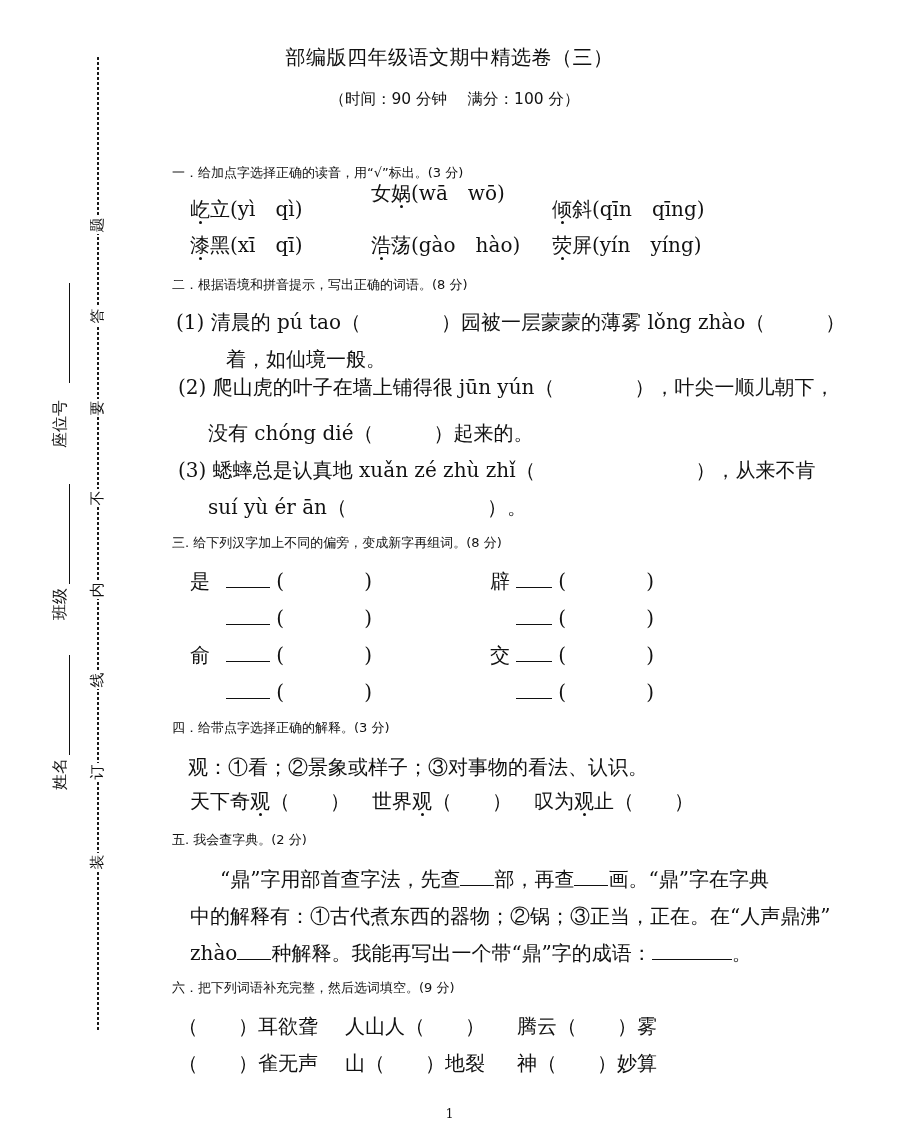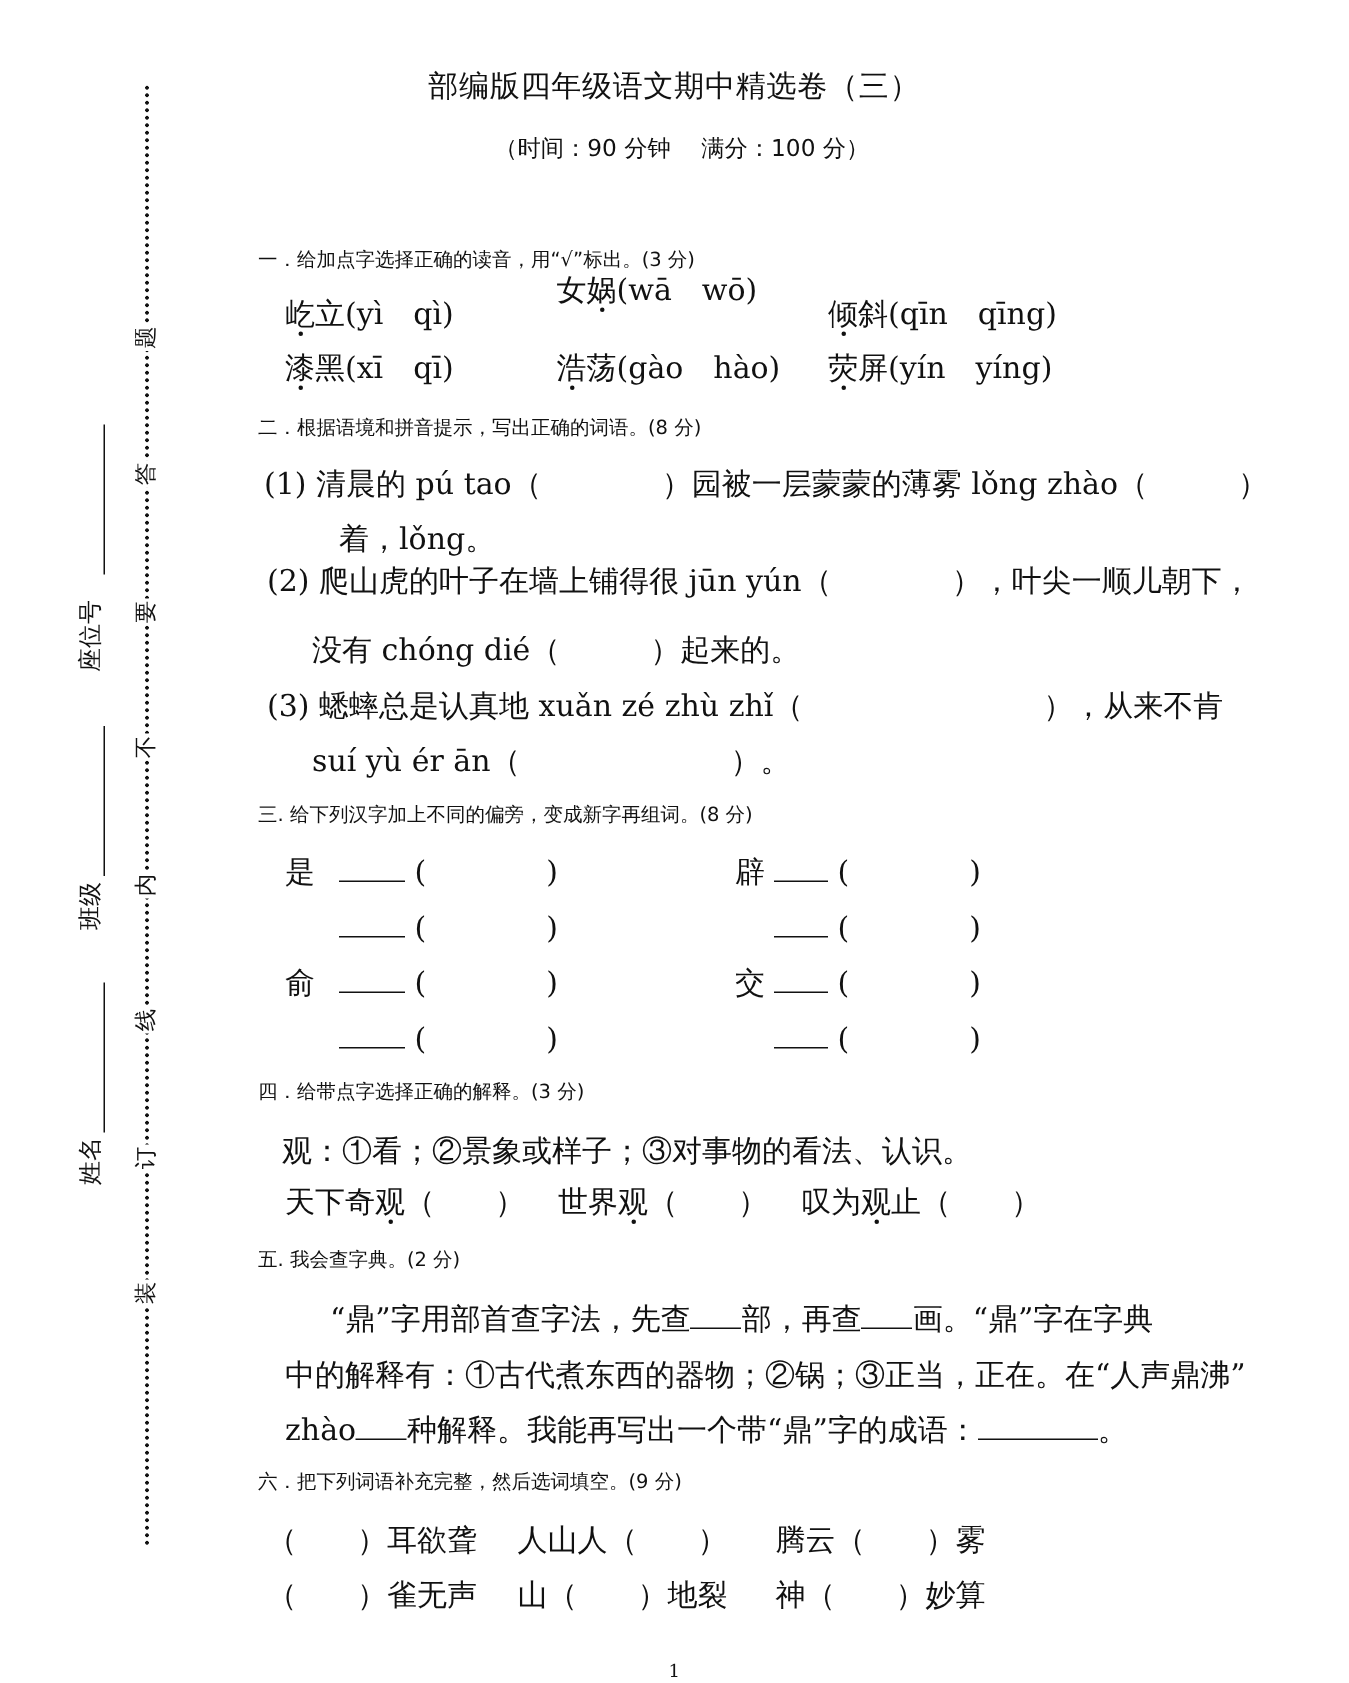--- a/index.html
+++ b/index.html
@@ -55,21 +55,21 @@
 <div class="section-head bold" style="top:164px">一．给加点字选择正确的读音，用“√”标出。(3 分)</div>
 <div class="line" style="top:198px;left:190px"><span class="dot">屹</span><span>立</span><span>(yì　qì)</span></div>
 <div class="line" style="top:182px;left:371px"><span>女</span><span class="dot">娲</span><span>(wā　wō)</span></div>
 <div class="line" style="top:198px;left:552px"><span class="dot">倾</span><span>斜</span><span>(qīn　qīng)</span></div>
 <div class="line" style="top:234px;left:190px"><span class="dot">漆</span><span>黑</span><span>(xī　qī)</span></div>
 <div class="line" style="top:234px;left:371px"><span class="dot">浩</span><span>荡</span><span>(gào　hào)</span></div>
 <div class="line" style="top:234px;left:552px"><span class="dot">荧</span><span>屏</span><span>(yín　yíng)</span></div>
 
 <div class="section-head bold" style="top:276px">二．根据语境和拼音提示，写出正确的词语。(8 分)</div>
 <div class="line" style="top:311px;left:176px">(1) 清晨的 pú tao（　　　　）园被一层蒙蒙的薄雾 lǒng zhào（　　　）</div>
-<div class="line" style="top:348px;left:226px">着，lǒng。</div>
+<div class="line" style="top:348px;left:226px">着，如仙境一般。</div>
 <div class="line" style="top:376px;left:178px">(2) 爬山虎的叶子在墙上铺得很 jūn yún（　　　　），叶尖一顺儿朝下，</div>
 <div class="line" style="top:422px;left:208px">没有 chóng dié（　　　）起来的。</div>
 <div class="line" style="top:459px;left:178px">(3) 蟋蟀总是认真地 xuǎn zé zhù zhǐ（　　　　　　　　），从来不肯</div>
 <div class="line" style="top:496px;left:208px">suí yù ér ān（　　　　　　　）。</div>
 
 <div class="section-head bold" style="top:534px">三. 给下列汉字加上不同的偏旁，变成新字再组词。(8 分)</div>
 <div class="line" style="top:570px;left:190px">是</div>
 <div class="line" style="top:570px;left:226px"><span class="blank" style="width:44px"></span>&nbsp;<span>(　　　　)</span></div>
 <div class="line" style="top:607px;left:226px"><span class="blank" style="width:44px"></span>&nbsp;<span>(　　　　)</span></div>
 <div class="line" style="top:644px;left:190px">俞</div>

